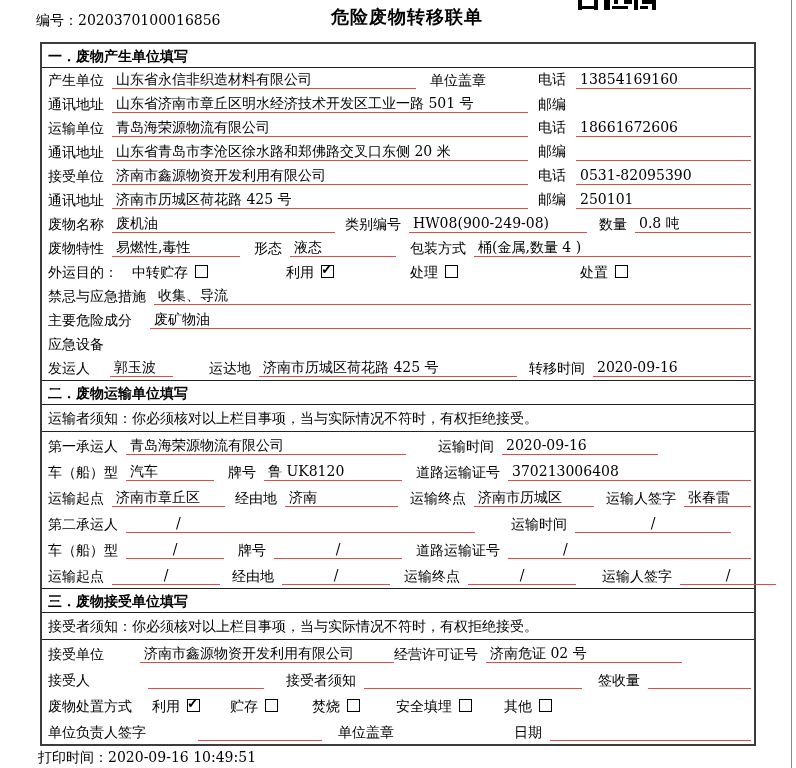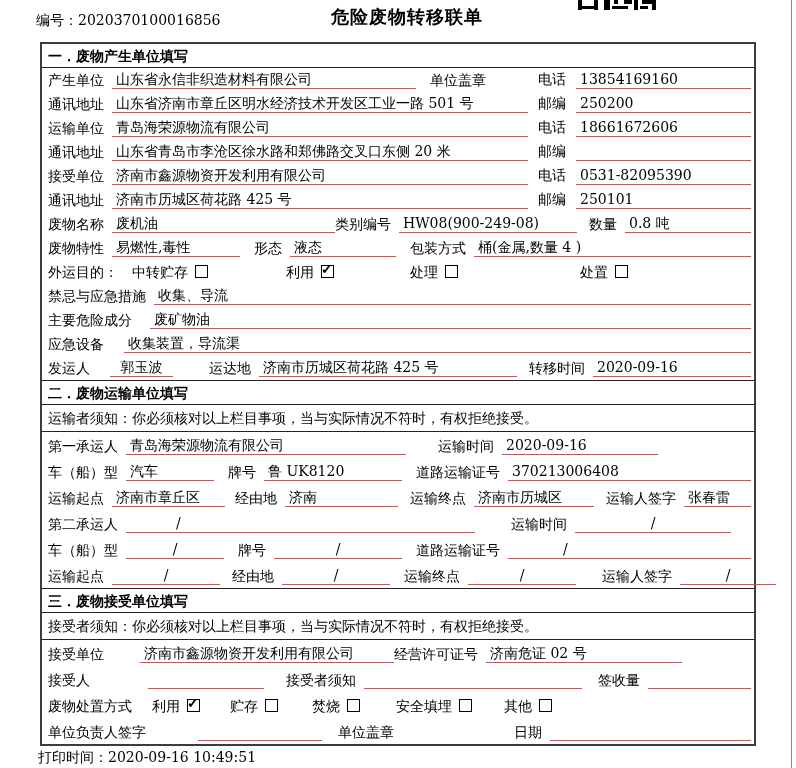--- a/index.html
+++ b/index.html
@@ -90,21 +90,20 @@
         <span class="lbl">电话</span>
         <span class="u fill">13854169160</span>
       </span>
     </div>
 
     <div class="row">
       <span class="lbl">通讯地址</span>
       <span class="u fill">山东省济南市章丘区明水经济技术开发区工业一路 501 号</span>
       <span class="rcol">
         <span class="lbl">邮编</span>
-        <span class="u fill">250200</span>
       </span>
     </div>
 
     <div class="row">
       <span class="lbl">运输单位</span>
       <span class="u fill">青岛海荣源物流有限公司</span>
       <span class="rcol">
         <span class="lbl">电话</span>
         <span class="u fill">18661672606</span>
       </span>
@@ -133,21 +132,21 @@
       <span class="u fill">济南市历城区荷花路 425 号</span>
       <span class="rcol">
         <span class="lbl">邮编</span>
         <span class="u fill">250101</span>
       </span>
     </div>
 
     <div class="row">
       <span class="lbl">废物名称</span>
       <span class="u" style="width:215px">废机油</span>
-      <span class="lbl" style="">类别编号</span>
+      <span class="lbl" style="margin-left:10px">类别编号</span>
       <span class="u" style="width:170px">HW08(900-249-08)</span>
       <span class="lbl" style="margin-left:12px">数量</span>
       <span class="u fill">0.8 吨</span>
     </div>
 
     <div class="row">
       <span class="lbl">废物特性</span>
       <span class="u" style="width:120px">易燃性,毒性</span>
       <span class="lbl" style="margin-left:14px">形态</span>
       <span class="u" style="width:98px">液态</span>
@@ -176,26 +175,25 @@
       <span class="u fill">收集、导流</span>
     </div>
 
     <div class="row">
       <span class="lbl">主要危险成分</span>
       <span class="u fill" style="margin-left:10px">废矿物油</span>
     </div>
 
     <div class="row">
       <span class="lbl">应急设备</span>
-      <span class="u fill" style="margin-left:12px">收集装置，导流渠</span>
     </div>
 
     <div class="row">
       <span class="lbl">发运人</span>
-      <span class="u" style="width:55px;margin-left:12px;text-align:center">郭玉波</span>
+      <span class="u" style="width:55px;margin-left:12px;">郭玉波</span>
       <span class="lbl" style="margin-left:36px">运达地</span>
       <span class="u" style="width:250px">济南市历城区荷花路 425 号</span>
       <span class="lbl" style="margin-left:12px">转移时间</span>
       <span class="u fill">2020-09-16</span>
     </div>
   </div>
 
   <div class="sec2">
     <div class="sec-h">二．废物运输单位填写</div>
     <div class="note">运输者须知：你必须核对以上栏目事项，当与实际情况不符时，有权拒绝接受。</div>

